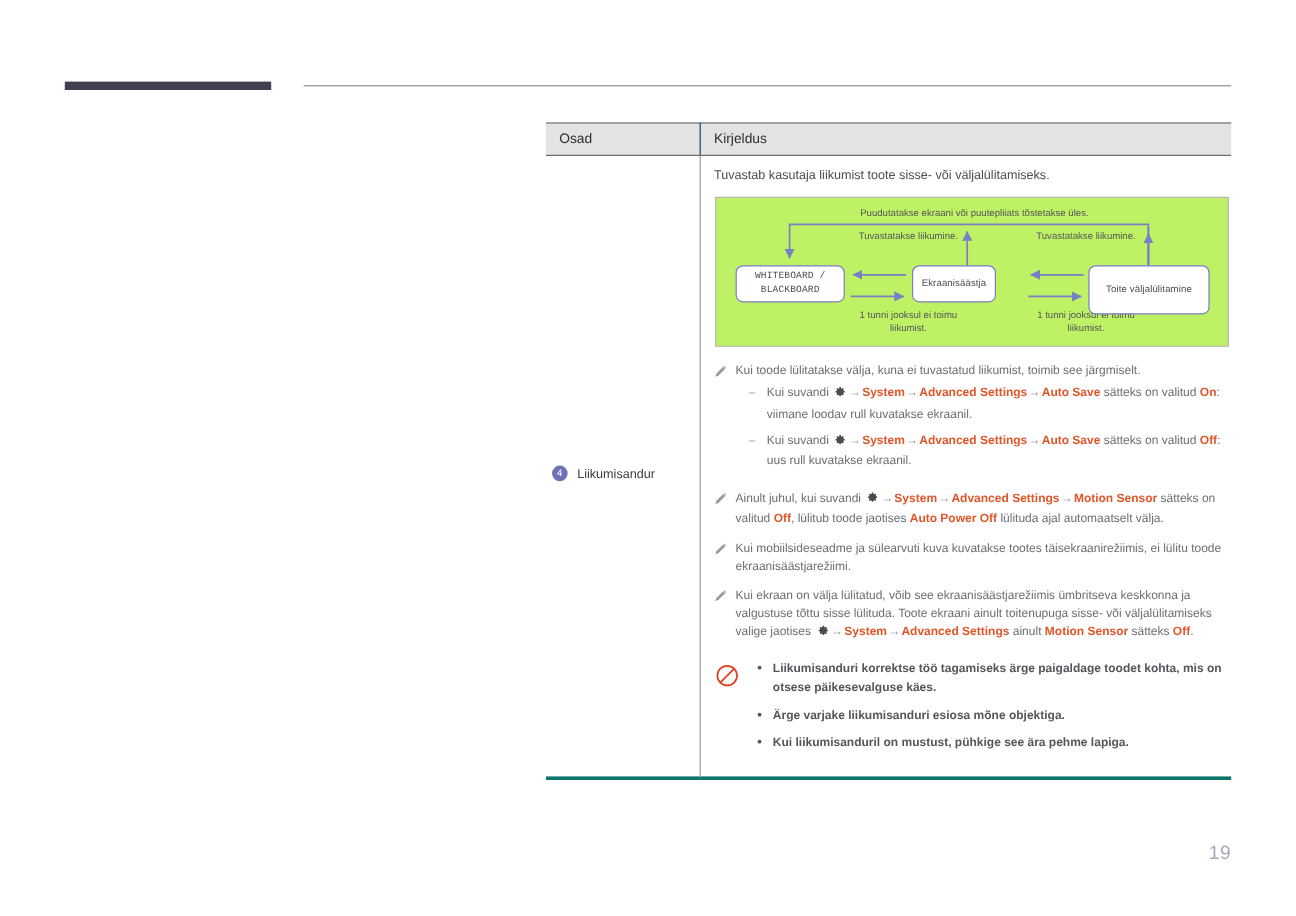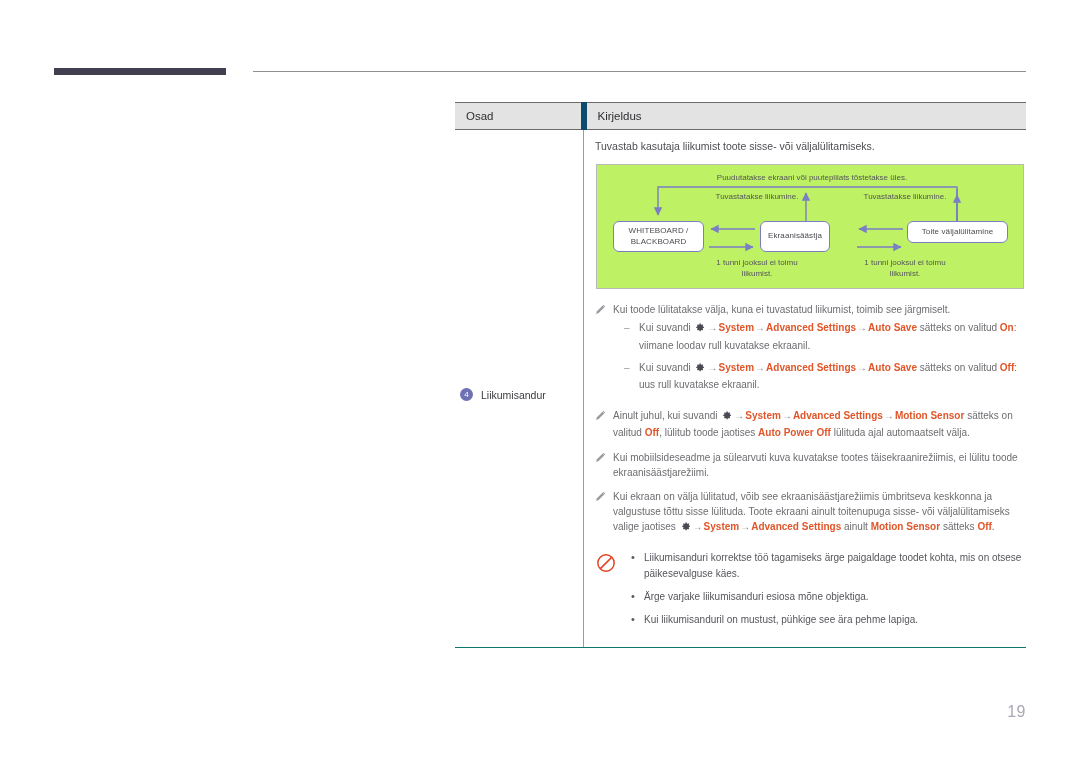--- a/index.html
+++ b/index.html
@@ -35,25 +35,25 @@
   .doc-table th {
     text-align: left;
     font-weight: normal;
     color: #2f2f33;
     font-size: 11.5px;
     padding: 7px 0 7px 11px;
     border-top: 1px solid #6b6b6b;
     border-bottom: 1px solid #6b6b6b;
     vertical-align: middle;
   }
-  .doc-table th.col-a { width: 137px; border-right: 6px solid #0c4a6e; }
+  .doc-table th.col-a { width: 137px; border-right: 1px solid #0c4a6e; }
   .doc-table td {
     vertical-align: top;
     padding: 0;
-    border-bottom: 1px solid #0f766e;
+    border-bottom: 3px solid #0f766e;
   }
   .doc-table td.col-a {
     width: 137px;
     border-right: 1px solid #9c9c9c;
     position: relative;
   }
   .doc-table td.col-b { padding: 9px 2px 12px 11px; }
 
   
   .part-label {
@@ -95,23 +95,23 @@
     border: 1px solid #7a7ec4;
     border-radius: 6px;
     background: #fff;
     display: flex; align-items: center; justify-content: center;
     text-align: center;
     font-size: 8px;
     color: #4b4b52;
     line-height: 1.35;
     letter-spacing: .1px;
   }
-  .fb-left   { left: 16px;  top: 56px; width: 91px;  height: 31px; }
+  .fb-left   { left: 16px;  top: 56px; width: 91px;  height: 31px; font-family: Liberation Mono, monospace; }
   .fb-mid    { left: 163px; top: 56px; width: 70px;  height: 31px; }
-  .fb-right  { left: 310px; top: 56px; width: 101px; height: 22px; text-align: right; }
+  .fb-right  { left: 310px; top: 56px; width: 101px; height: 41px; text-align: right; }
   .flow-cap {
     position: absolute;
     font-size: 8px;
     color: #55555b;
     text-align: center;
     line-height: 1.35;
   }
   .cap-top   { left: 60px;  top: 8px;  width: 310px; }
   .cap-m1    { left: 108px; top: 27px; width: 104px; }
   .cap-m2    { left: 256px; top: 27px; width: 104px; }
@@ -146,21 +146,21 @@
   .gear { display: inline-block; vertical-align: -2px; margin: 0 1px; }
 
   
   .caution {
     display: flex;
     gap: 12px;
     margin-top: 14px;
     margin-left: 1px;
   }
   .caution .ban { flex: 0 0 20px; padding-top: 3px; }
-  .caution ul { list-style: none; flex: 1 1 auto; }
+  .caution ul { list-style: none; flex: 1 1 auto; font-weight: bold; }
   .caution li {
     position: relative;
     padding-left: 16px;
     margin-bottom: 8px;
     font-size: 10px;
     line-height: 1.52;
     color: #55555b;
   }
   .caution li::before {
     content: "\2022";

